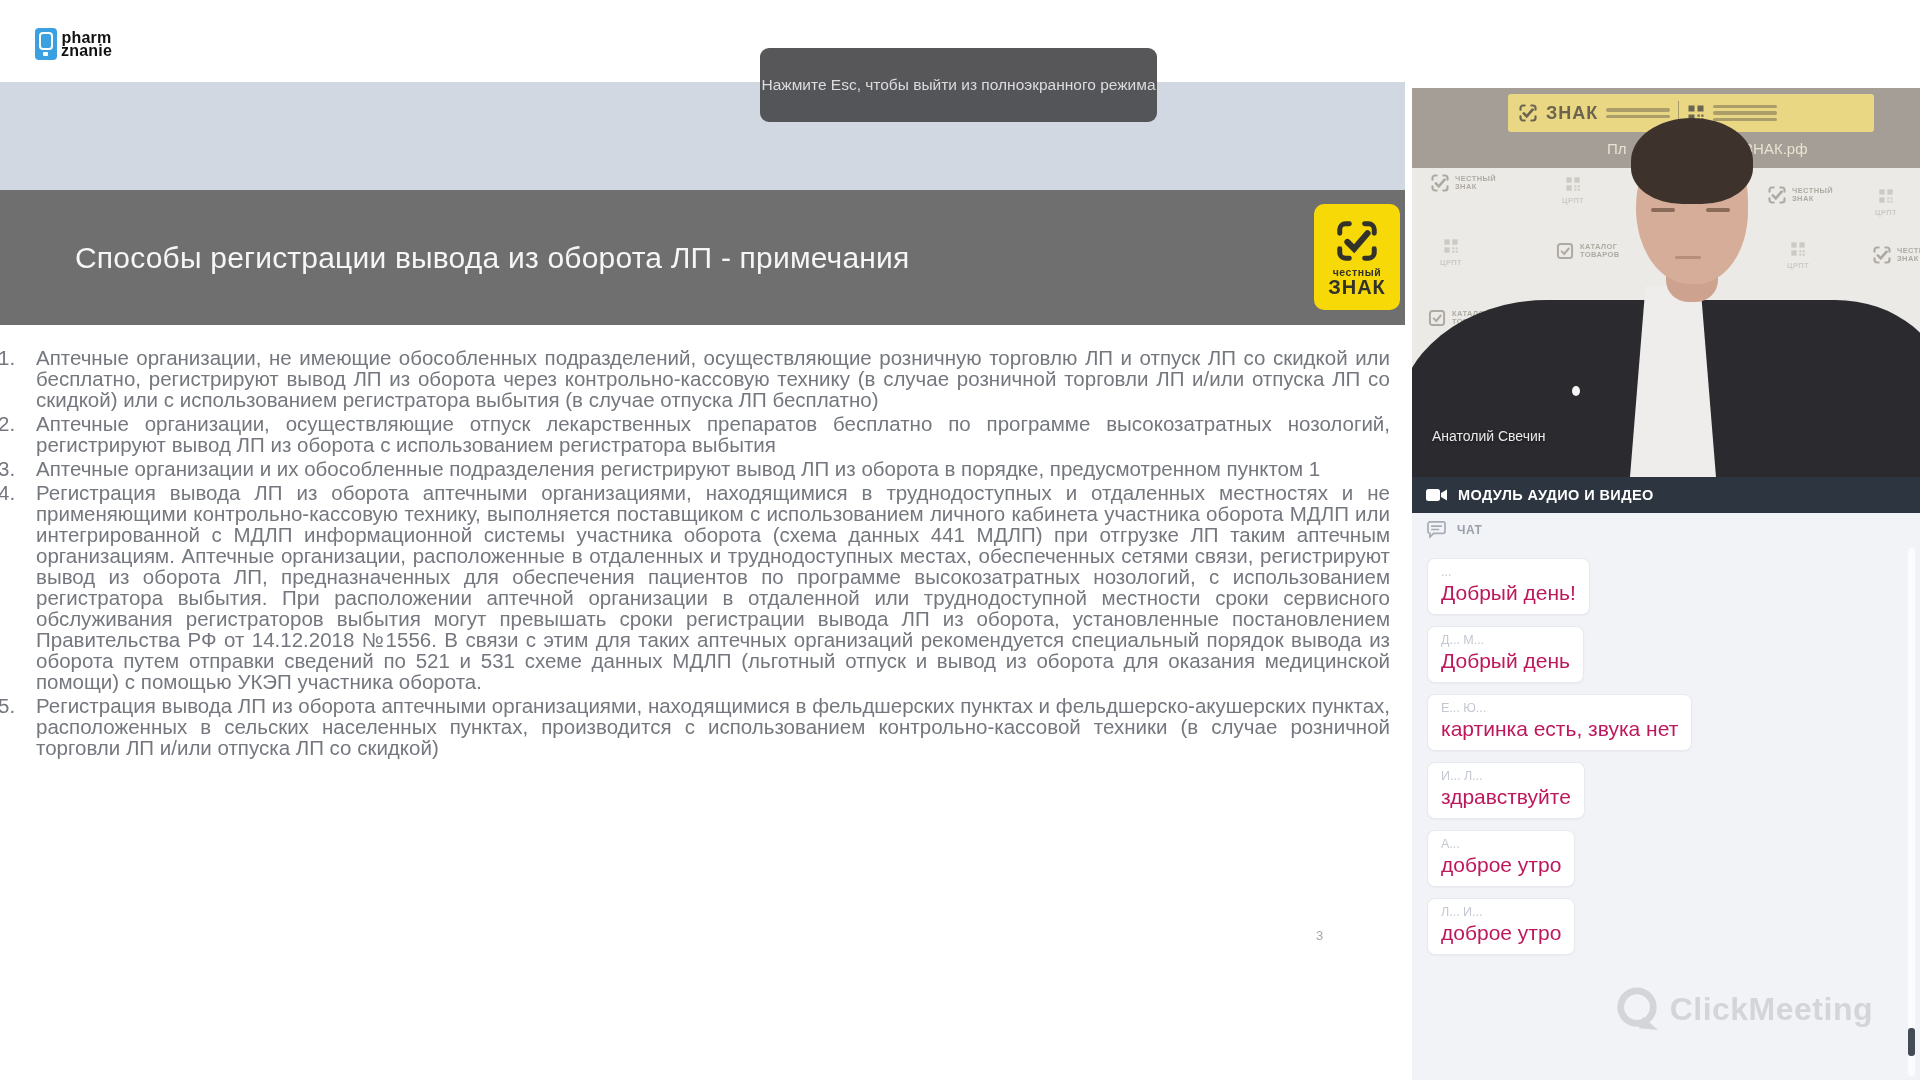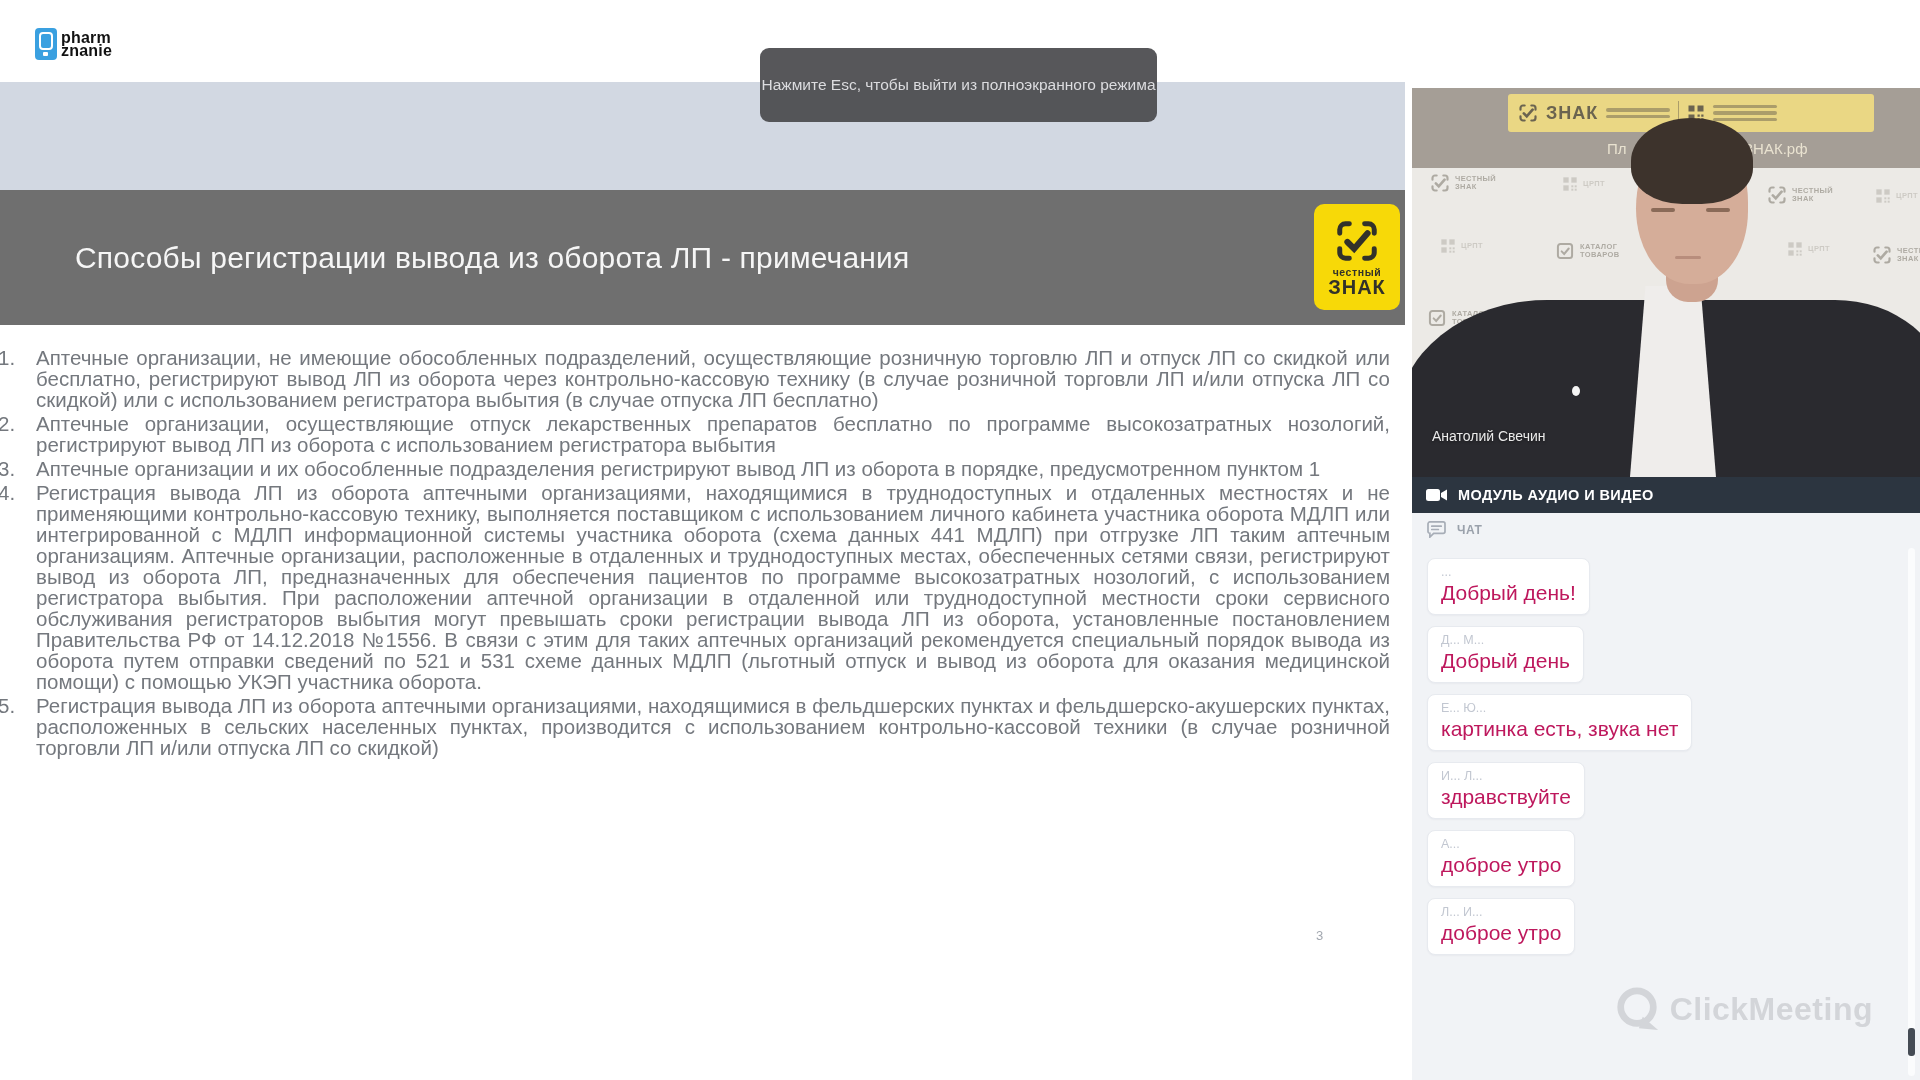--- a/index.html
+++ b/index.html
@@ -1,21 +1,21 @@
 <!DOCTYPE html>
 <html><head>
 <meta charset="utf-8">
 <style>
   * { margin:0; padding:0; box-sizing:border-box; }
   html,body { width:1920px; height:1080px; overflow:hidden; background:#fff;
               font-family:"Liberation Sans", sans-serif; }
 
   
   .top-bar { position:absolute; left:0; top:0; width:1920px; height:82px; background:#ffffff; z-index:5; }
-  .logo { position:absolute; left:35px; top:28px; display:flex; gap:4px; align-items:center; }
+  .logo { position:absolute; left:35px; top:28px; display:flex; gap:4px; align-items:center;text-align:center; }
   .logo-icon { width:22px; height:32px; background:#3aa0e0; border-radius:4px; position:relative; }
   .logo-icon::before { content:""; position:absolute; left:4px; top:4px; right:4px; bottom:10px;
                        border:2px solid #fff; border-radius:4px; }
   .logo-icon::after { content:""; position:absolute; left:8px; bottom:4px; width:5px; height:4px;
                       background:#fff; border-radius:1px; }
   .logo-text { display:flex; flex-direction:column; font-weight:800; font-size:16px; line-height:13.5px;
                color:#121212; letter-spacing:.2px; }
   .webinar-title { position:absolute; left:289px; top:31px; font-size:24px; font-weight:400; color:#c7ccd2; }
 
   
@@ -49,21 +49,21 @@
                border-radius:3px; display:flex; align-items:center; gap:8px; padding:0 10px; color:#6b6450; z-index:2; }
   .vp-banner .brand { font-size:18px; font-weight:800; letter-spacing:1px; }
   .bars { display:flex; flex-direction:column; gap:3px; }
   .bars i { display:block; width:64px; height:3.5px; background:rgba(107,100,80,.5); border-radius:2px; }
   .vp-divider { width:1px; height:24px; background:rgba(107,100,80,.5); }
   .band-text { position:absolute; top:52px; font-size:15px; color:#e9e2d0; z-index:2; }
 
   .badge { position:absolute; display:flex; gap:5px; align-items:center; color:#8d897f; z-index:2; }
   .badge .txt { display:flex; flex-direction:column; font-size:7.5px; font-weight:800;
                 text-transform:uppercase; letter-spacing:.4px; line-height:8px; }
-  .badge.faint { opacity:.32; }
+  .badge.faint { opacity:.32;flex-direction:column; }
   .badge.dim { opacity:.65; }
 
   .person { position:absolute; inset:0; z-index:3; }
   .p-suit { position:absolute; left:-15px; right:-25px; top:212px; height:180px; background:#2a2a2f;
             border-radius:150px 110px 0 0 / 120px 90px 0 0; }
   .p-shirt { position:absolute; left:218px; top:198px; width:86px; height:191px; background:#efedeb;
              clip-path:polygon(18% 0, 82% 0, 100% 100%, 0% 100%); }
   .p-neck { position:absolute; left:254px; top:168px; width:52px; height:46px; background:#cda390;
             border-radius:0 0 22px 22px; }
   .p-head { position:absolute; left:224px; top:38px; width:112px; height:158px; background:#d5ad99;

